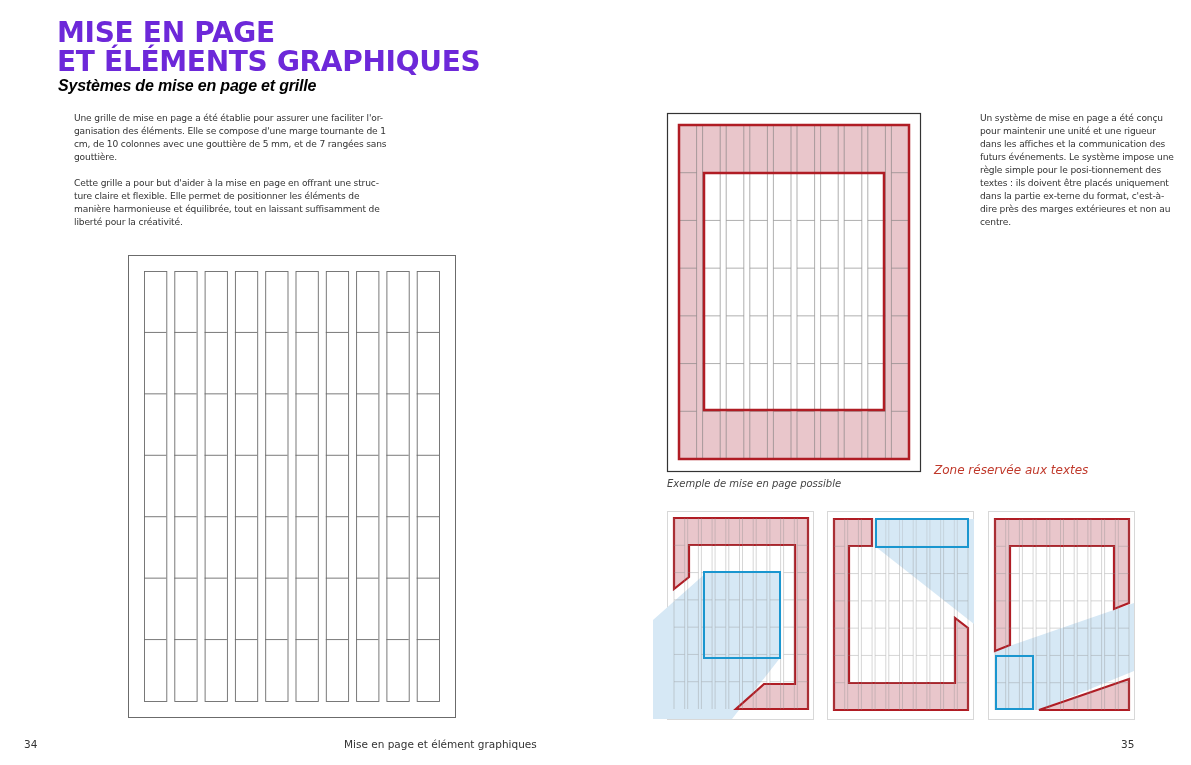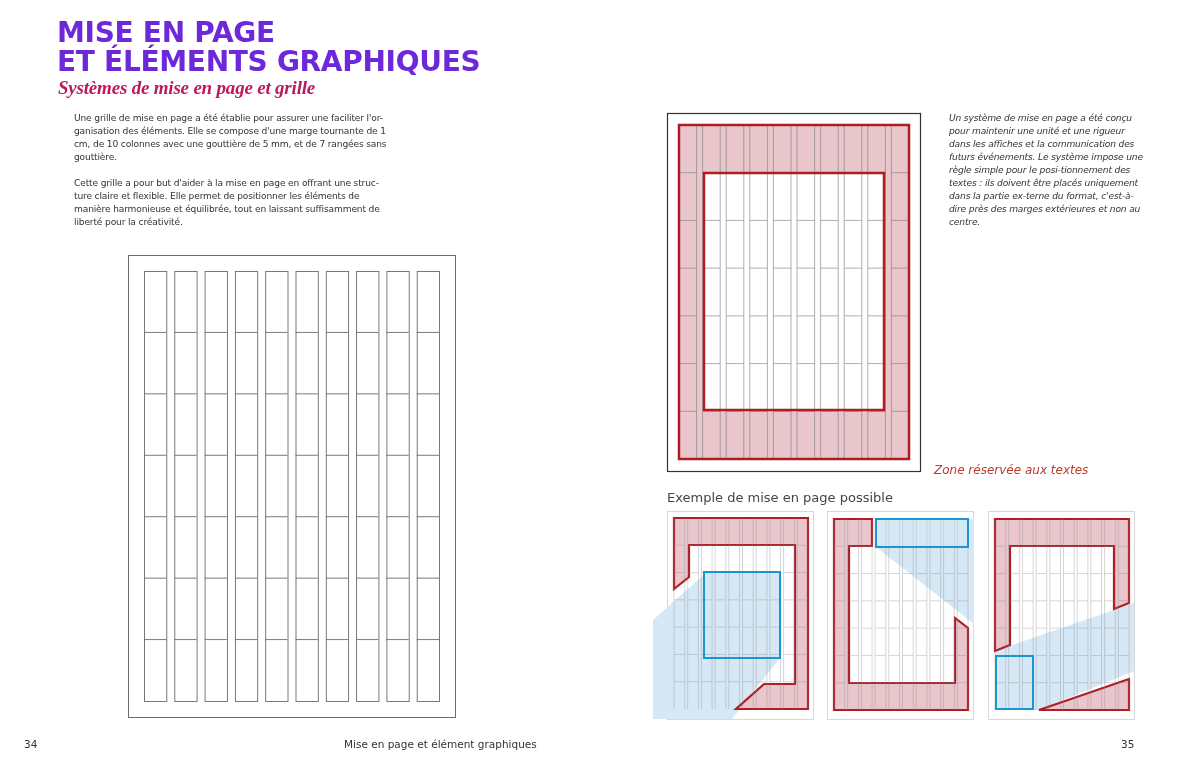--- a/index.html
+++ b/index.html
@@ -7,34 +7,34 @@
     width: 1191px; height: 765px; background: #ffffff; position: relative; overflow: hidden;
     font-family: "DejaVu Sans", sans-serif; color: #1d1d1b;
   }
   .abs { position: absolute; }
   .title {
     left: 57px; top: 18px; font-family: "DejaVu Sans", sans-serif; font-weight: bold;
     font-size: 28px; line-height: 29px; letter-spacing: -0.3px; color: #6d28d9; margin: 0;
   }
   .title span { display: block; }
   .subtitle {
-    left: 58px; top: 77px; font-family: Liberation Serif, serif; font-style: italic;
-    font-size: 19px; color: #be185d; margin: 0; letter-spacing: -0.2px;
+    left: 58px; top: 77px; font-family: Liberation Sans, sans-serif; font-style: italic;
+    font-size: 16px; color: #000000; margin: 0; letter-spacing: -0.2px;
   }
   .body-text {
     font-size: 9.1px; line-height: 13px; color: #333; margin: 0; letter-spacing: -0.15px;
   }
   .body-text p { margin: 0 0 13px 16px; }
   .left-text { left: 58px; top: 112px; width: 330px; }
-  .right-text { left: 933px; top: 112px; width: 210px; font-style: italic; }
+  .right-text { left: 964px; top: 112px; width: 210px; }
   .caption-red {
     left: 934px; top: 463px; font-size: 12px; font-style: italic; color: #c0392b;
   }
   .caption {
-    left: 667px; top: 490px; font-size: 13px; color: #444;
+    left: 667px; top: 478px; font-size: 10px; font-style: italic; color: #444;
   }
   .footer { top: 738px; font-size: 10.5px; color: #333; }
   .folio-left { left: 24px; }
   .folio-center { left: 344px; }
   .folio-right { left: 1121px; }
   svg { position: absolute; left: 0; top: 0; }
 </style>
 </head>
 <body>
 

